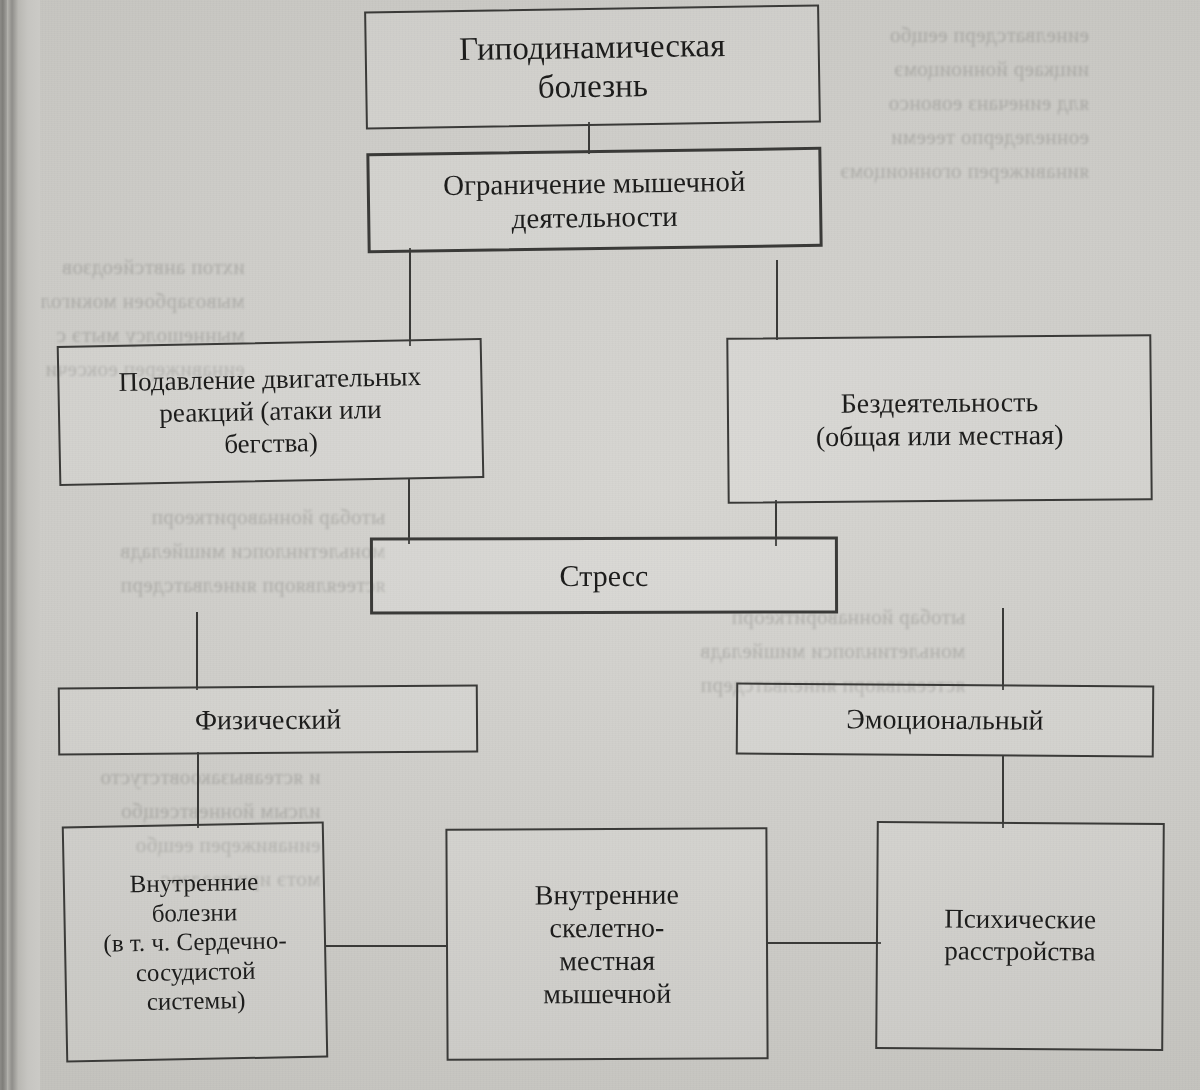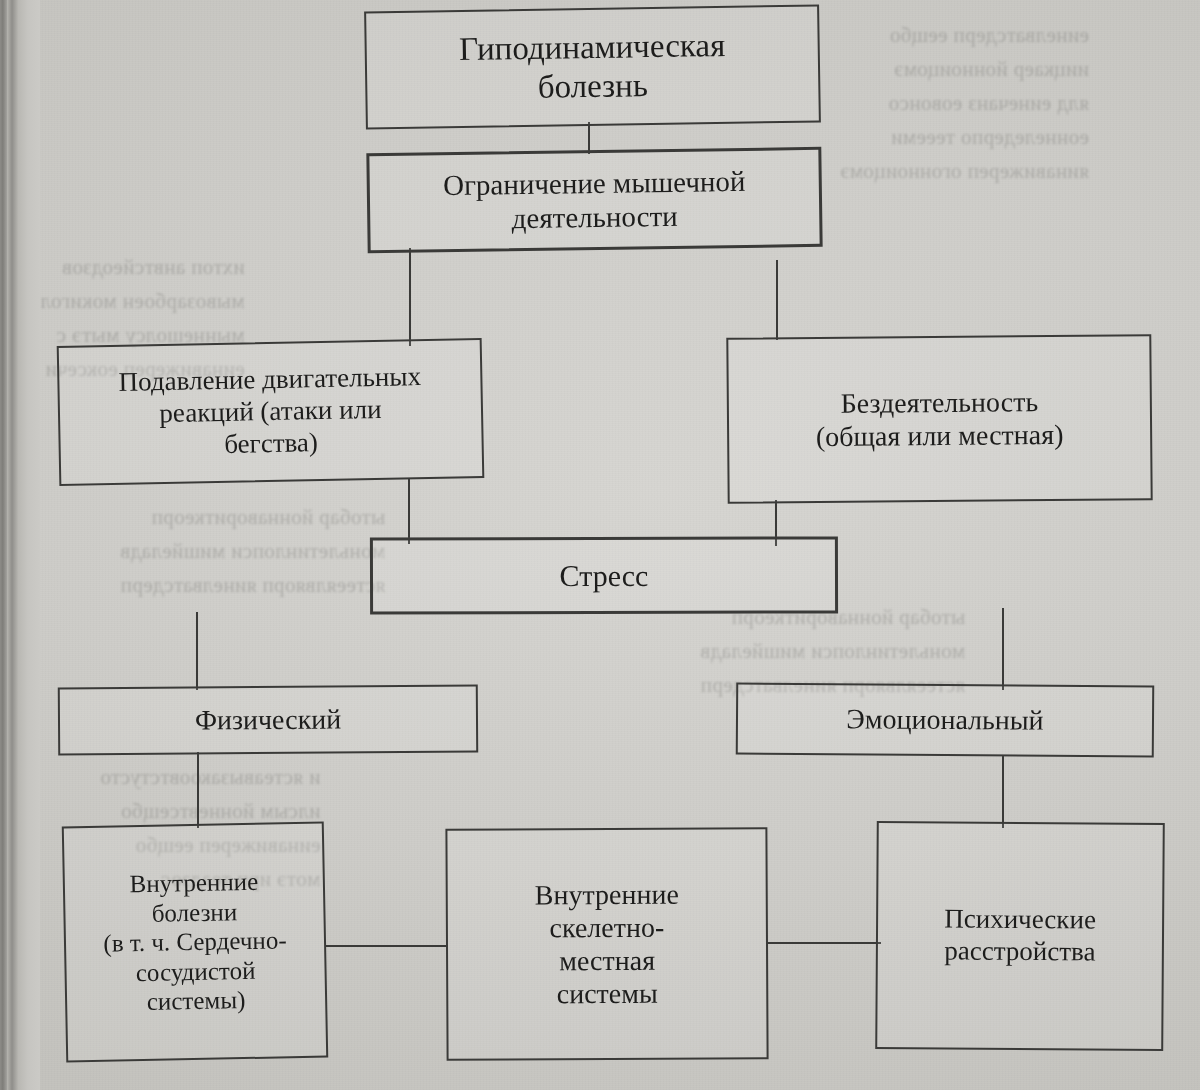--- a/index.html
+++ b/index.html
@@ -174,21 +174,21 @@
       <span class="t">сосудистой</span>
       <span class="t">системы)</span>
     </div>
   </div>
 
   <div class="box" style="left:446px;top:828px;width:322px;height:232px;font-size:28px;transform:rotate(-0.3deg);">
     <div>
       <span class="t">Внутренние</span>
       <span class="t">скелетно-</span>
       <span class="t">местная</span>
-      <span class="t">системы</span>
+      <span class="t">мышечной</span>
     </div>
   </div>
 
   <div class="box skew-e" style="left:876px;top:822px;width:288px;height:228px;font-size:27px;">
     <div>
       <span class="t">Психические</span>
       <span class="t">расстройства</span>
     </div>
   </div>
 

